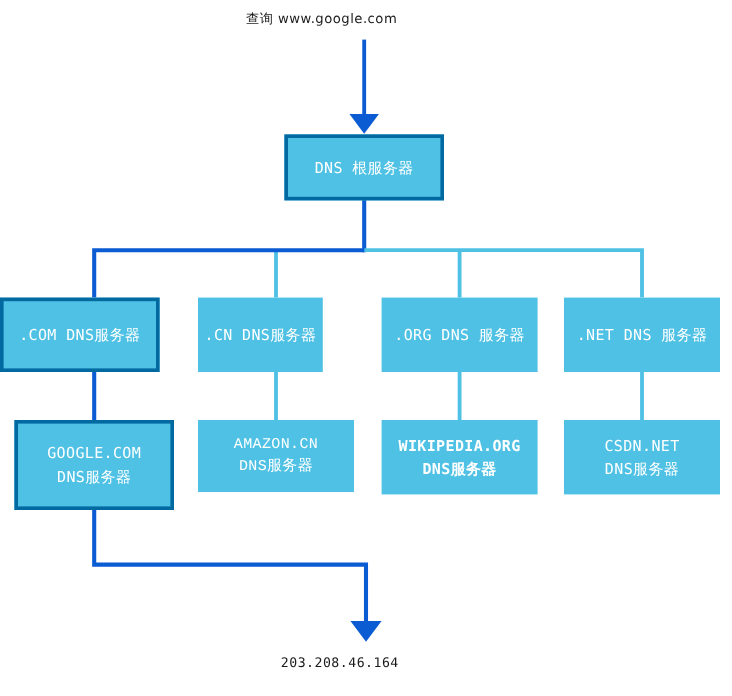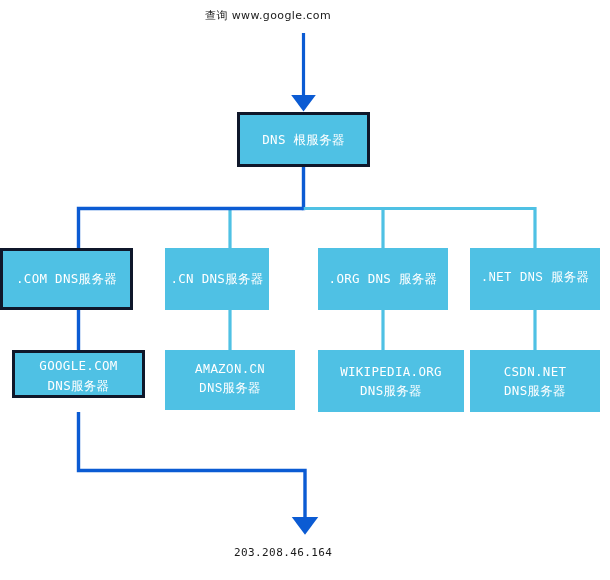--- a/index.html
+++ b/index.html
@@ -35,21 +35,21 @@
     flex-direction: column;
     align-items: center;
     justify-content: center;
     text-align: center;
     font-size: 12.5px;
     line-height: 1.55;
     letter-spacing: 0.3px;
     white-space: nowrap;
   }
   .node.highlight {
-    border: 3px solid #0f172a;
+    border: 3px solid #0369a1;
   }
   .node .ln2 { display: block; }
   .caption {
     position: absolute;
     color: #1a1a1a;
     font-size: 11px;
     white-space: nowrap;
     letter-spacing: 0.4px;
   }
   .caption.cjk-mix {
@@ -109,35 +109,35 @@
   </div>
 
   <div class="node" style="left:165px; top:248px; width:104px; height:62px;">
     <span>.CN DNS服务器</span>
   </div>
 
   <div class="node" style="left:318px; top:248px; width:130px; height:62px;">
     <span>.ORG DNS 服务器</span>
   </div>
 
-  <div class="node" style="left:470px; top:248px; width:130px; height:62px;font-family:Liberation Mono, monospace;">
+  <div class="node" style="left:470px; top:248px; width:130px; height:62px;">
     <span>.NET DNS 服务器</span>
   </div>
 
-  <div class="node highlight" style="left:12px; top:350px; width:133px; height:48px;justify-content:flex-end;">
+  <div class="node highlight" style="left:12px; top:350px; width:133px; height:75px;">
     <span>GOOGLE.COM</span>
     <span class="ln2">DNS服务器</span>
   </div>
 
   <div class="node" style="left:165px; top:350px; width:130px; height:60px;font-family:Liberation Mono, monospace;">
     <span>AMAZON.CN</span>
     <span class="ln2">DNS服务器</span>
   </div>
 
-  <div class="node" style="left:318px; top:350px; width:146px; height:62px;">
+  <div class="node" style="left:318px; top:350px; width:130px; height:62px;font-weight:bold;">
     <span>WIKIPEDIA.ORG</span>
     <span class="ln2">DNS服务器</span>
   </div>
 
   <div class="node" style="left:470px; top:350px; width:130px; height:62px;">
     <span>CSDN.NET</span>
     <span class="ln2">DNS服务器</span>
   </div>
 
   <div class="caption" style="left:234px; top:546px;text-align:right;">203.208.46.164</div>

